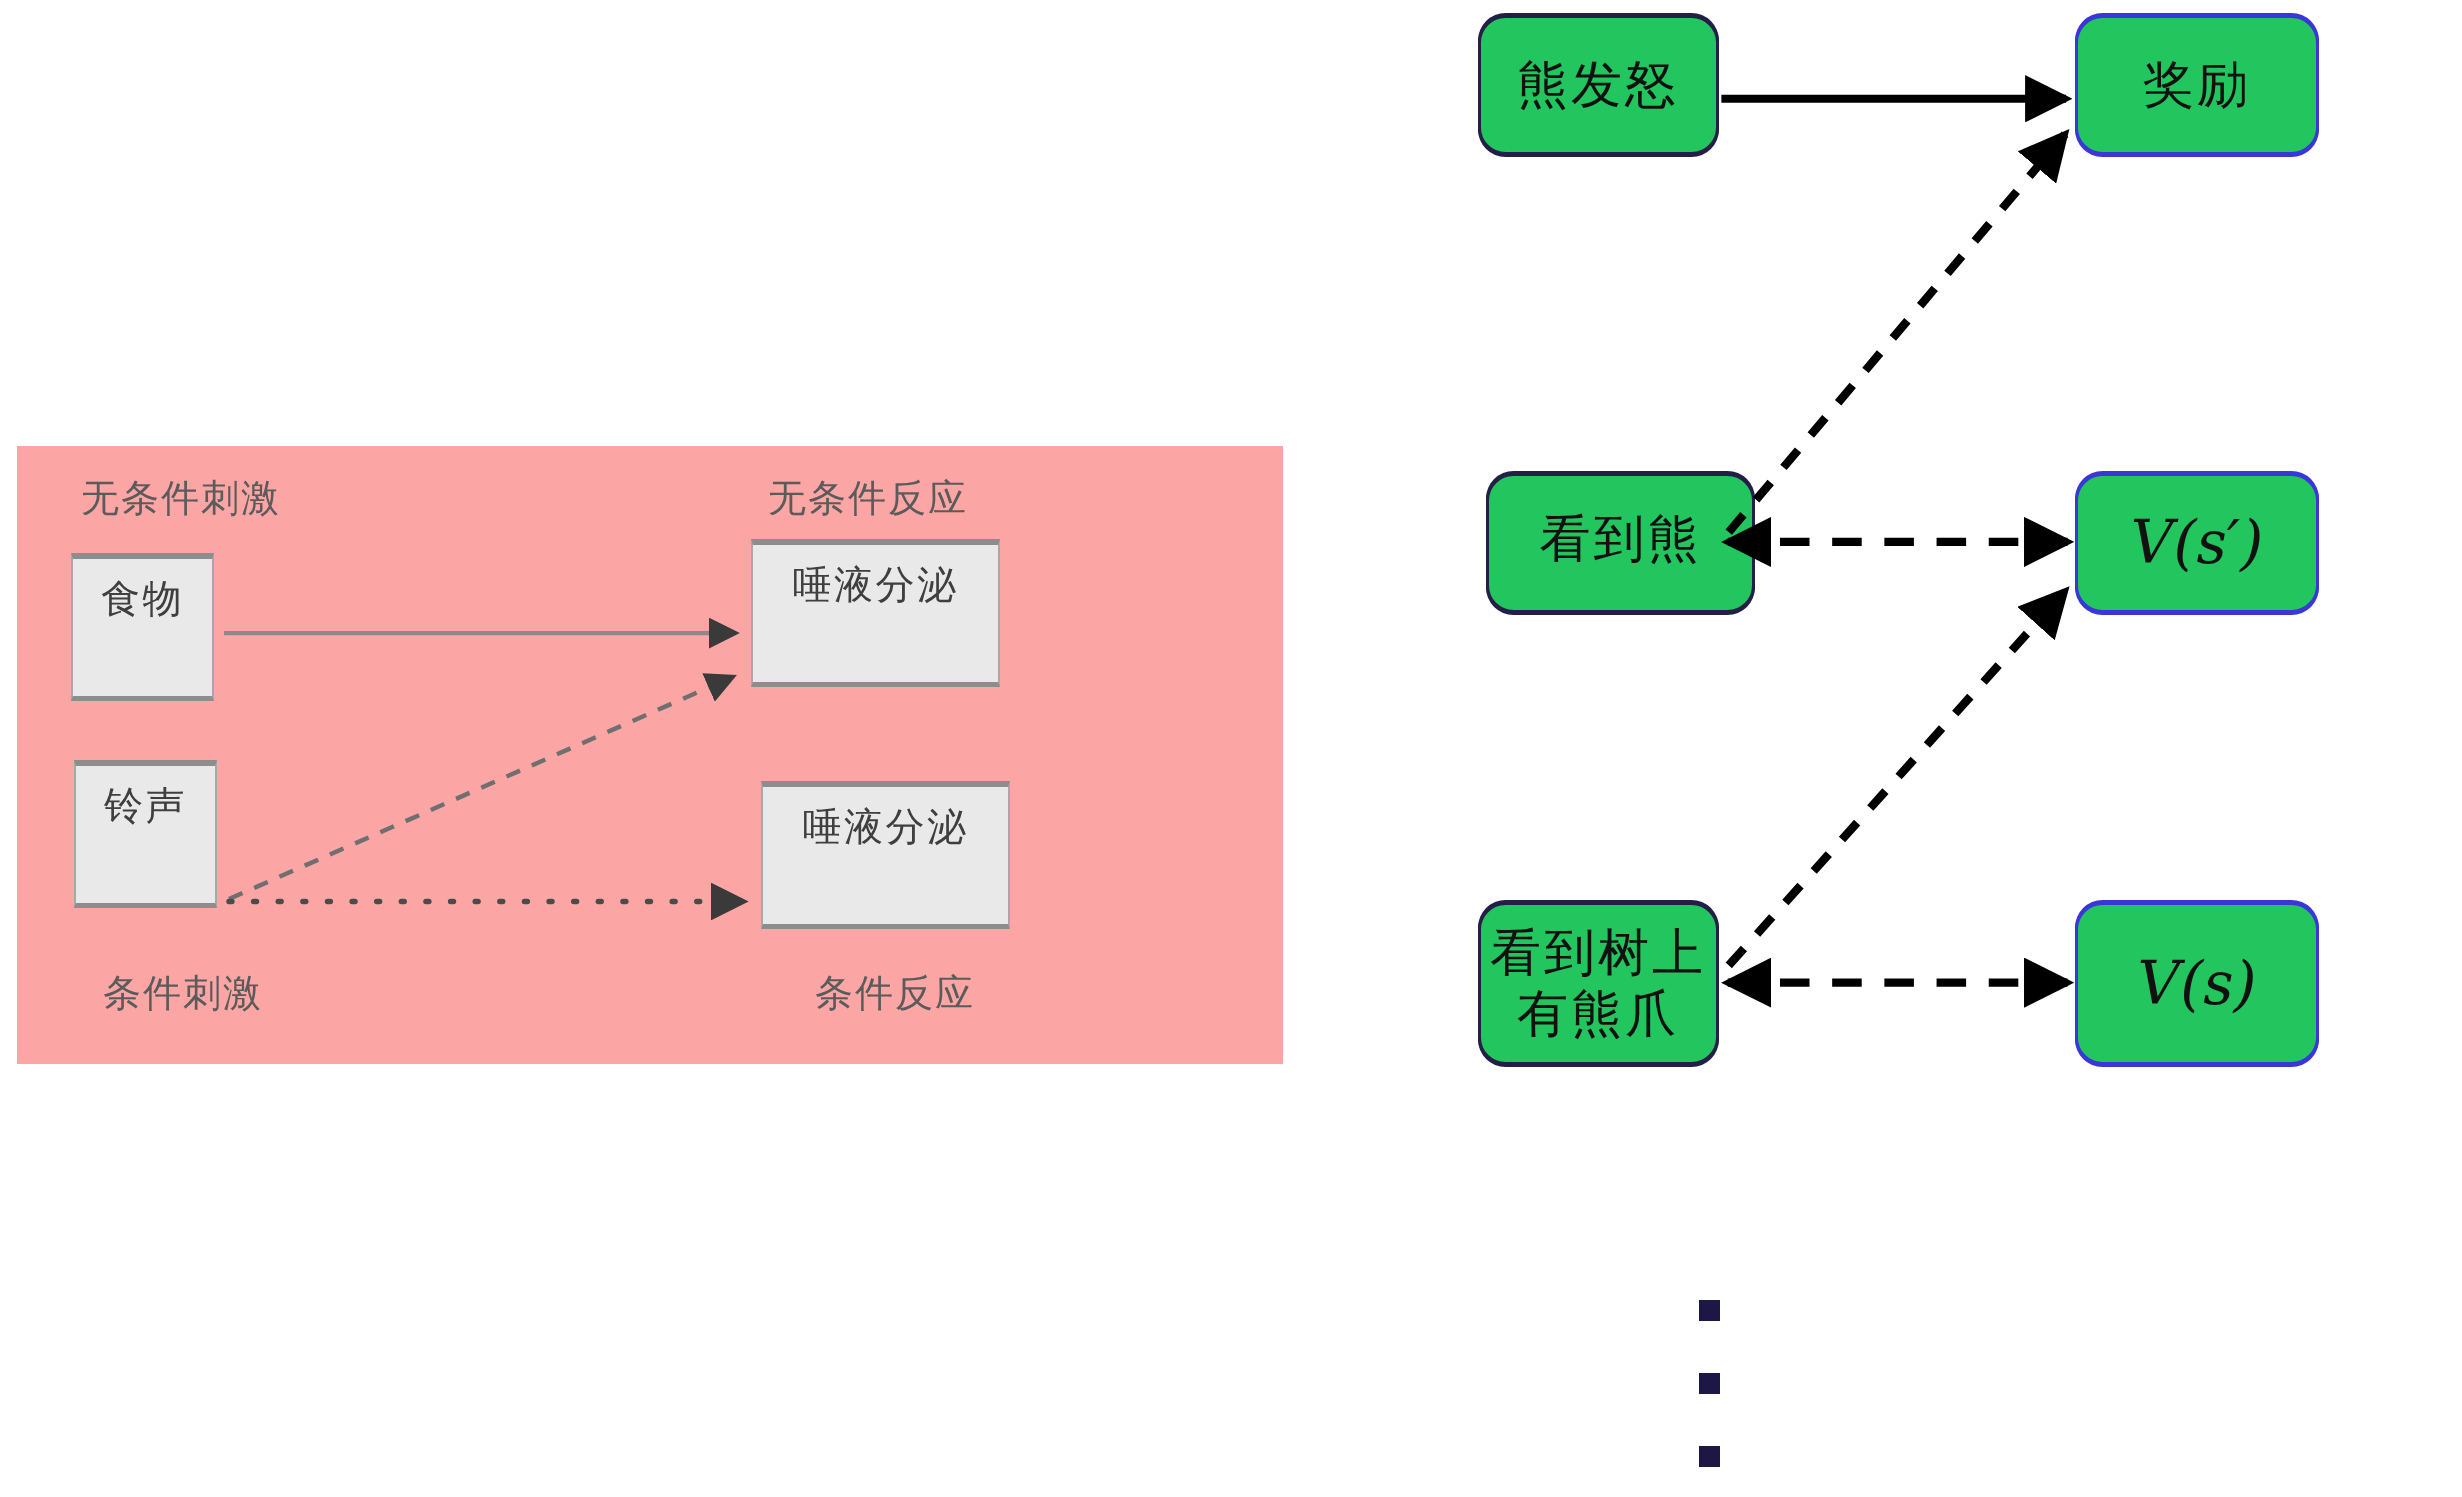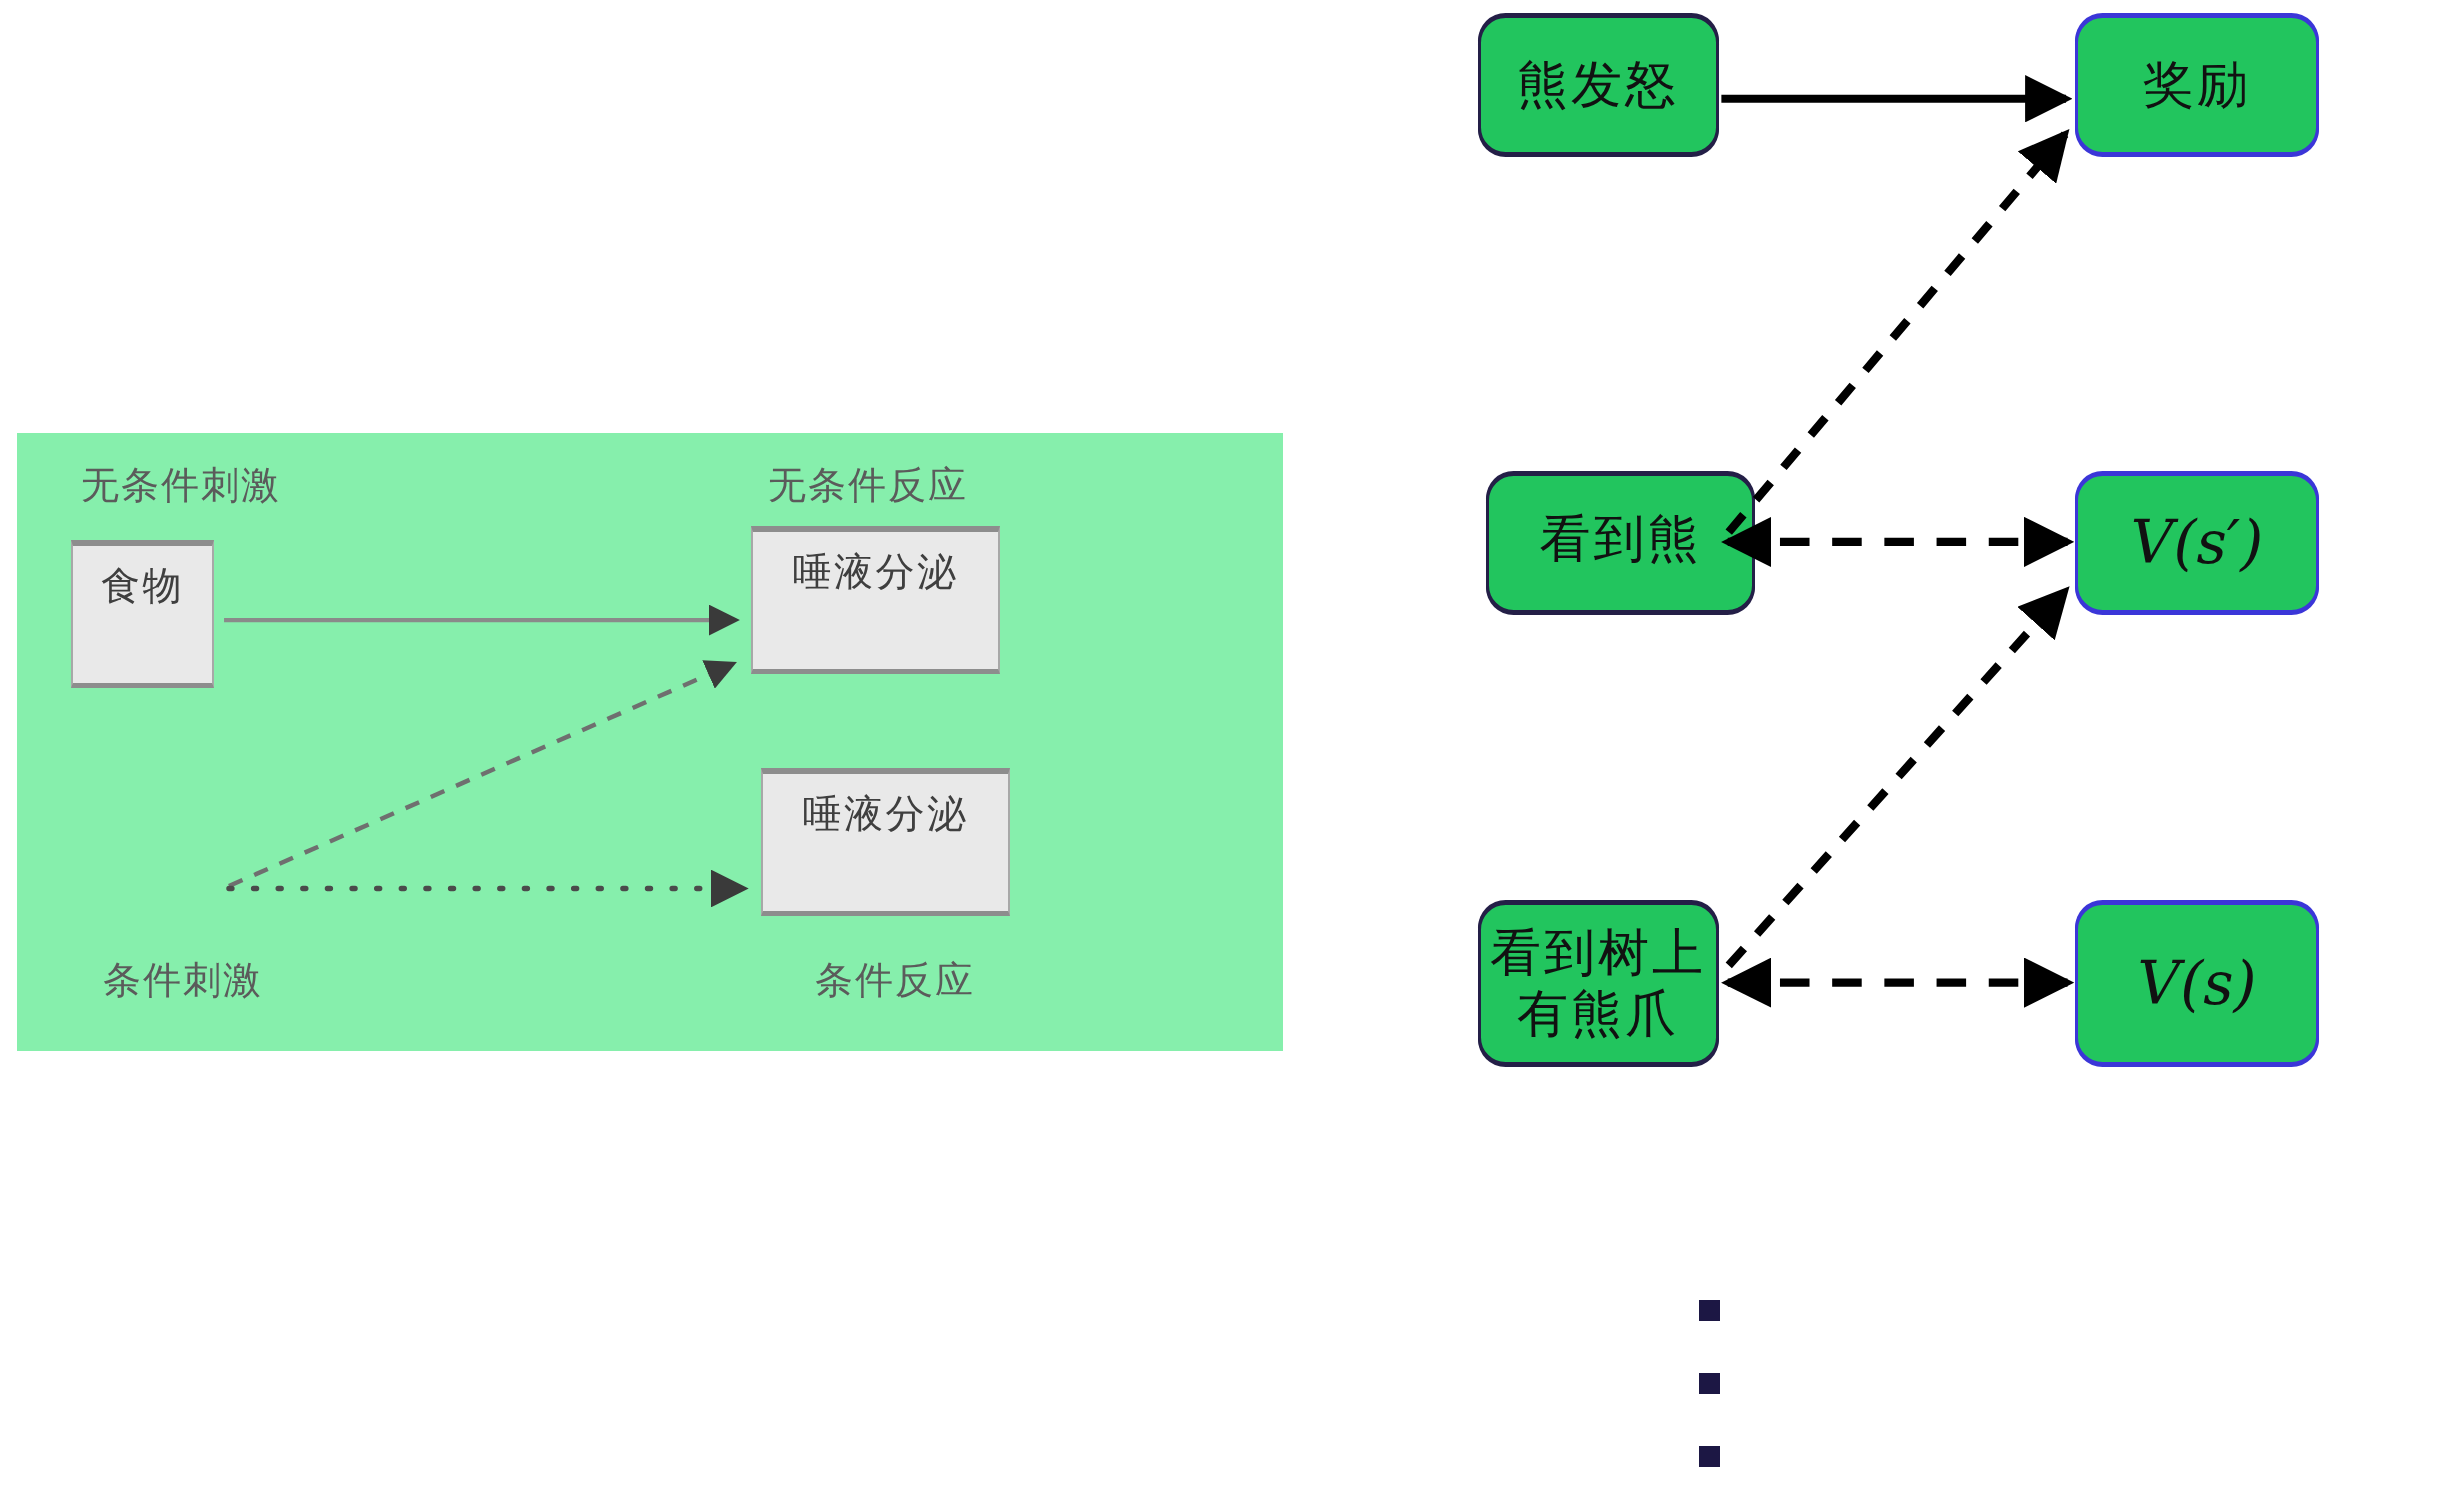--- a/index.html
+++ b/index.html
@@ -1,21 +1,21 @@
 <!DOCTYPE html>
 <html style="font-size:7.9px"><head>
 <meta charset="utf-8">
 <style>
   html,body{margin:0;padding:0;background:#ffffff;}
   body{width:3306px;height:1498px;position:relative;overflow:hidden;
        font-family:"DejaVu Sans","Liberation Sans",sans-serif;}
 
   
-  #pavlov-panel{position:absolute;left:17px;top:433px;width:1266px;height:618px;
-                background:#86efac;}
+  #pavlov-panel{position:absolute;left:17px;top:446px;width:1266px;height:618px;
+                background:#fca5a5;}
   .pv-label{position:absolute;color:#5b5b5b;font-size:38px;letter-spacing:2px;
             white-space:nowrap;font-weight:500;}
   .pv-box{position:absolute;background:#e9e9e9;border:2px solid #a8a8a8;
           border-top:6.4px solid #8d8d8d;border-bottom:5.9px solid #8d8d8d;
           box-sizing:border-box;padding-left:16px;}
   .pv-box span{position:absolute;left:0;right:0;top:12.8px;text-align:center;
                color:#3f3f3f;font-size:39px;letter-spacing:2.5px;white-space:nowrap;}
 
   
   #rl-diagram{position:absolute;left:1453px;top:0;width:1853px;height:1498px;}
@@ -44,20 +44,23 @@
   <div class="pv-label" style="left:751px;top:27px;">无条件反应</div>
 
   <div class="pv-label" style="left:86px;top:522px;">条件刺激</div>
 
   <div class="pv-label" style="left:798px;top:522px;">条件反应</div>
 
   <div class="pv-box" style="left:54px;top:107px;width:143px;height:148px;">
     <span>食物</span>
   </div>
 
+  <div class="pv-box" style="left:57px;top:314px;width:143px;height:148px;">
+    <span>铃声</span>
+  </div>
 
   <div class="pv-box" style="left:734px;top:93px;width:249px;height:148px;">
     <span>唾液分泌</span>
   </div>
 
   <div class="pv-box" style="left:744px;top:335px;width:249px;height:148px;">
     <span>唾液分泌</span>
   </div>
 
   <svg class="edges" style="width:1266px;height:618px;" viewBox="0 0 2570 1255" width="1266" height="618">

